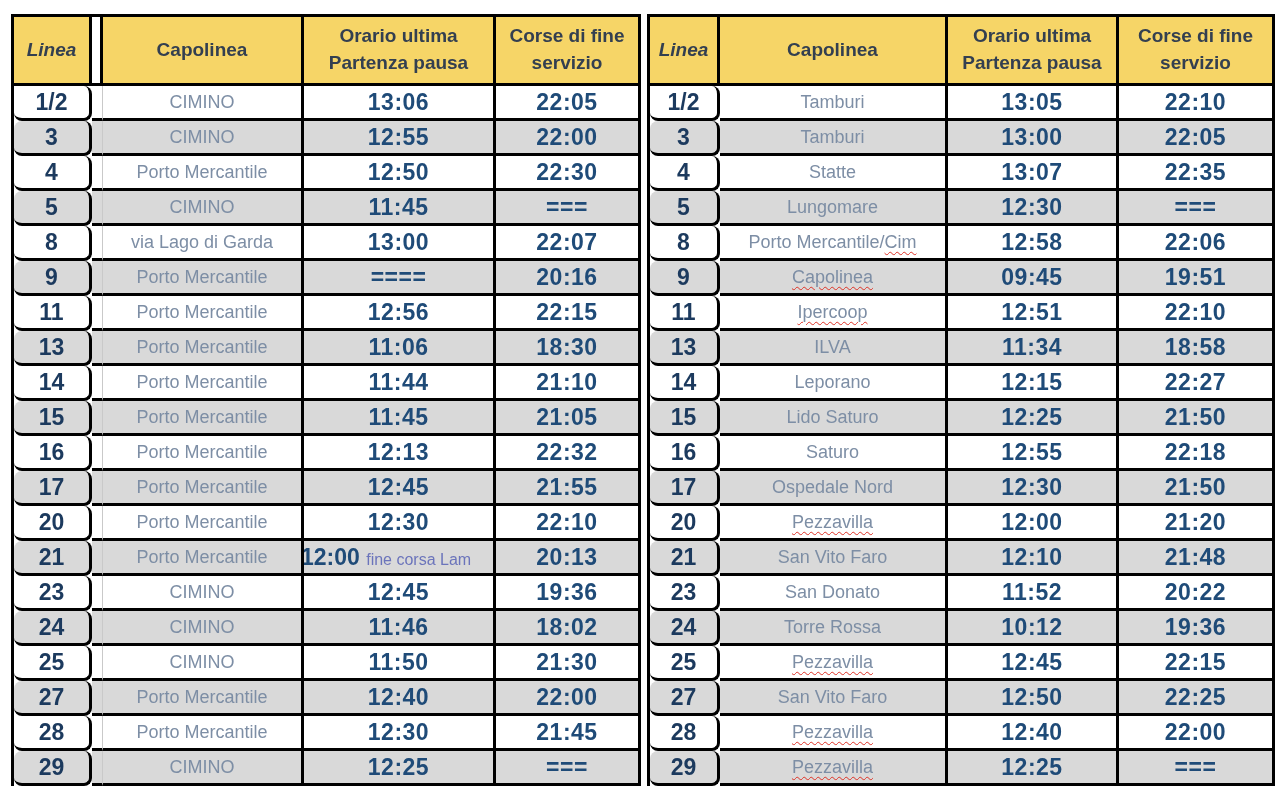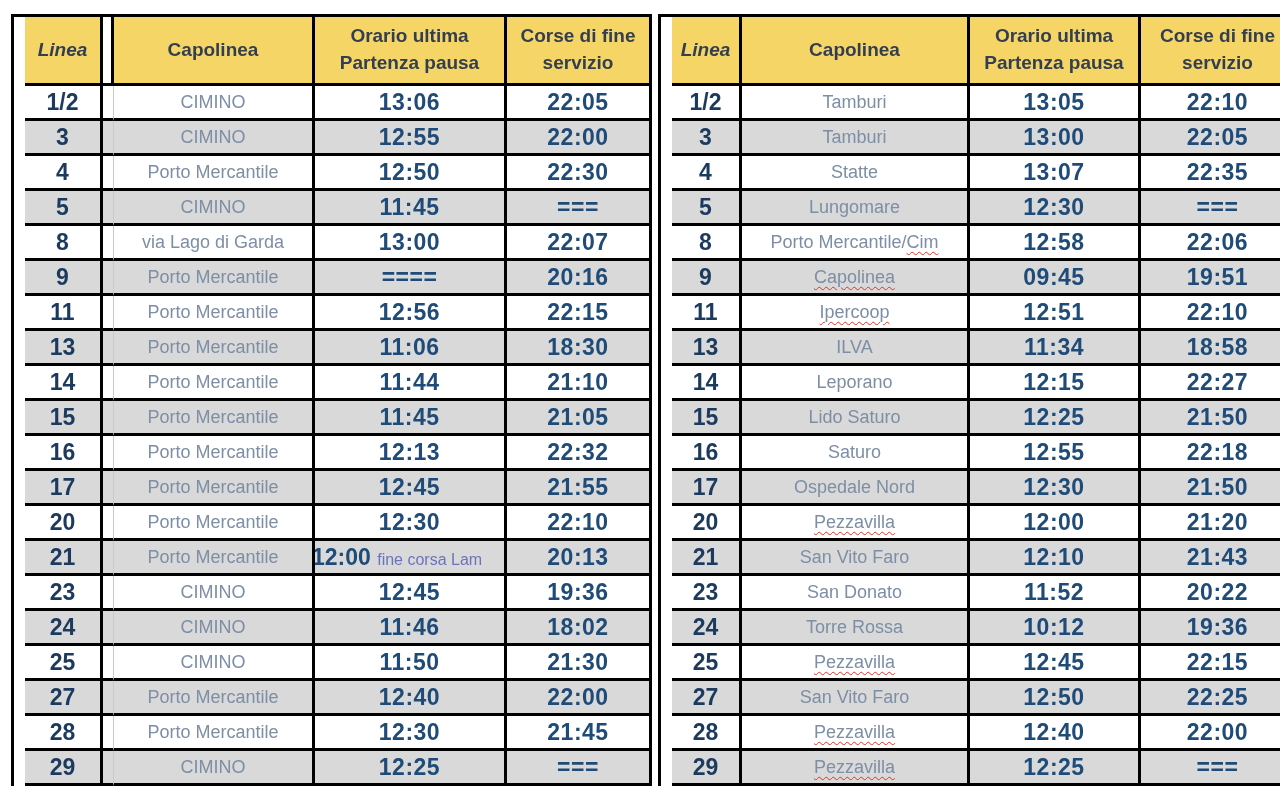--- a/index.html
+++ b/index.html
@@ -18,21 +18,20 @@
     display: flex;
     gap: 6px;
   }
   table {
     border-collapse: separate;
     border-spacing: 0;
     table-layout: fixed;
     box-sizing: border-box;
     border-top: 3px solid var(--border, #000);
     border-left: 3px solid var(--border, #000);
-    padding-left: 11px;
   }
   th, td {
     box-sizing: border-box;
     padding: 0;
     text-align: center;
     vertical-align: middle;
     border-right: 3px solid var(--border, #000);
     border-bottom: 3px solid var(--border, #000);
     overflow: hidden;
   }
@@ -47,20 +46,21 @@
   }
   thead th.h-linea { font-style: italic; }
   thead th.spacer-h { background: #ffffff; }
   tbody td { height: 35px; }
   tbody tr:nth-child(odd) td { background: #ffffff; }
   tbody tr:nth-child(even) td { background: var(--stripe, #D9D9D9); }
   td.col-linea {
     font-weight: bold;
     font-size: 23px;
     color: var(--linea, #1C3A5E);
+    border-radius: 8px;
   }
   td.col-cap {
     font-size: 18px;
     color: var(--terminus, #7D8EA5);
     white-space: nowrap;
   }
   td.col-time {
     font-weight: bold;
     font-size: 23px;
     color: var(--time, #1F4B78);
@@ -355,21 +355,21 @@
         <tr>
           <td class="col-linea">20</td>
           <td class="col-cap"><span></span><span class="sq">Pezzavilla</span></td>
           <td class="col-time">12:00</td>
           <td class="col-time">21:20</td>
         </tr>
         <tr>
           <td class="col-linea">21</td>
           <td class="col-cap"><span>San Vito Faro</span></td>
           <td class="col-time">12:10</td>
-          <td class="col-time">21:43</td>
+          <td class="col-time">21:48</td>
         </tr>
         <tr>
           <td class="col-linea">23</td>
           <td class="col-cap"><span>San Donato</span></td>
           <td class="col-time">11:52</td>
           <td class="col-time">20:22</td>
         </tr>
         <tr>
           <td class="col-linea">24</td>
           <td class="col-cap"><span>Torre Rossa</span></td>

